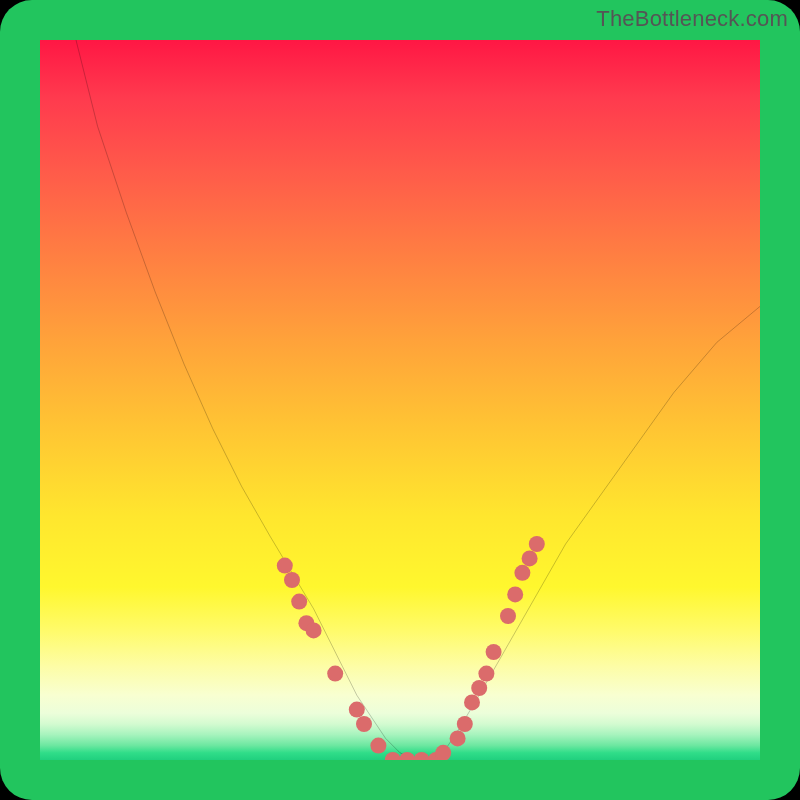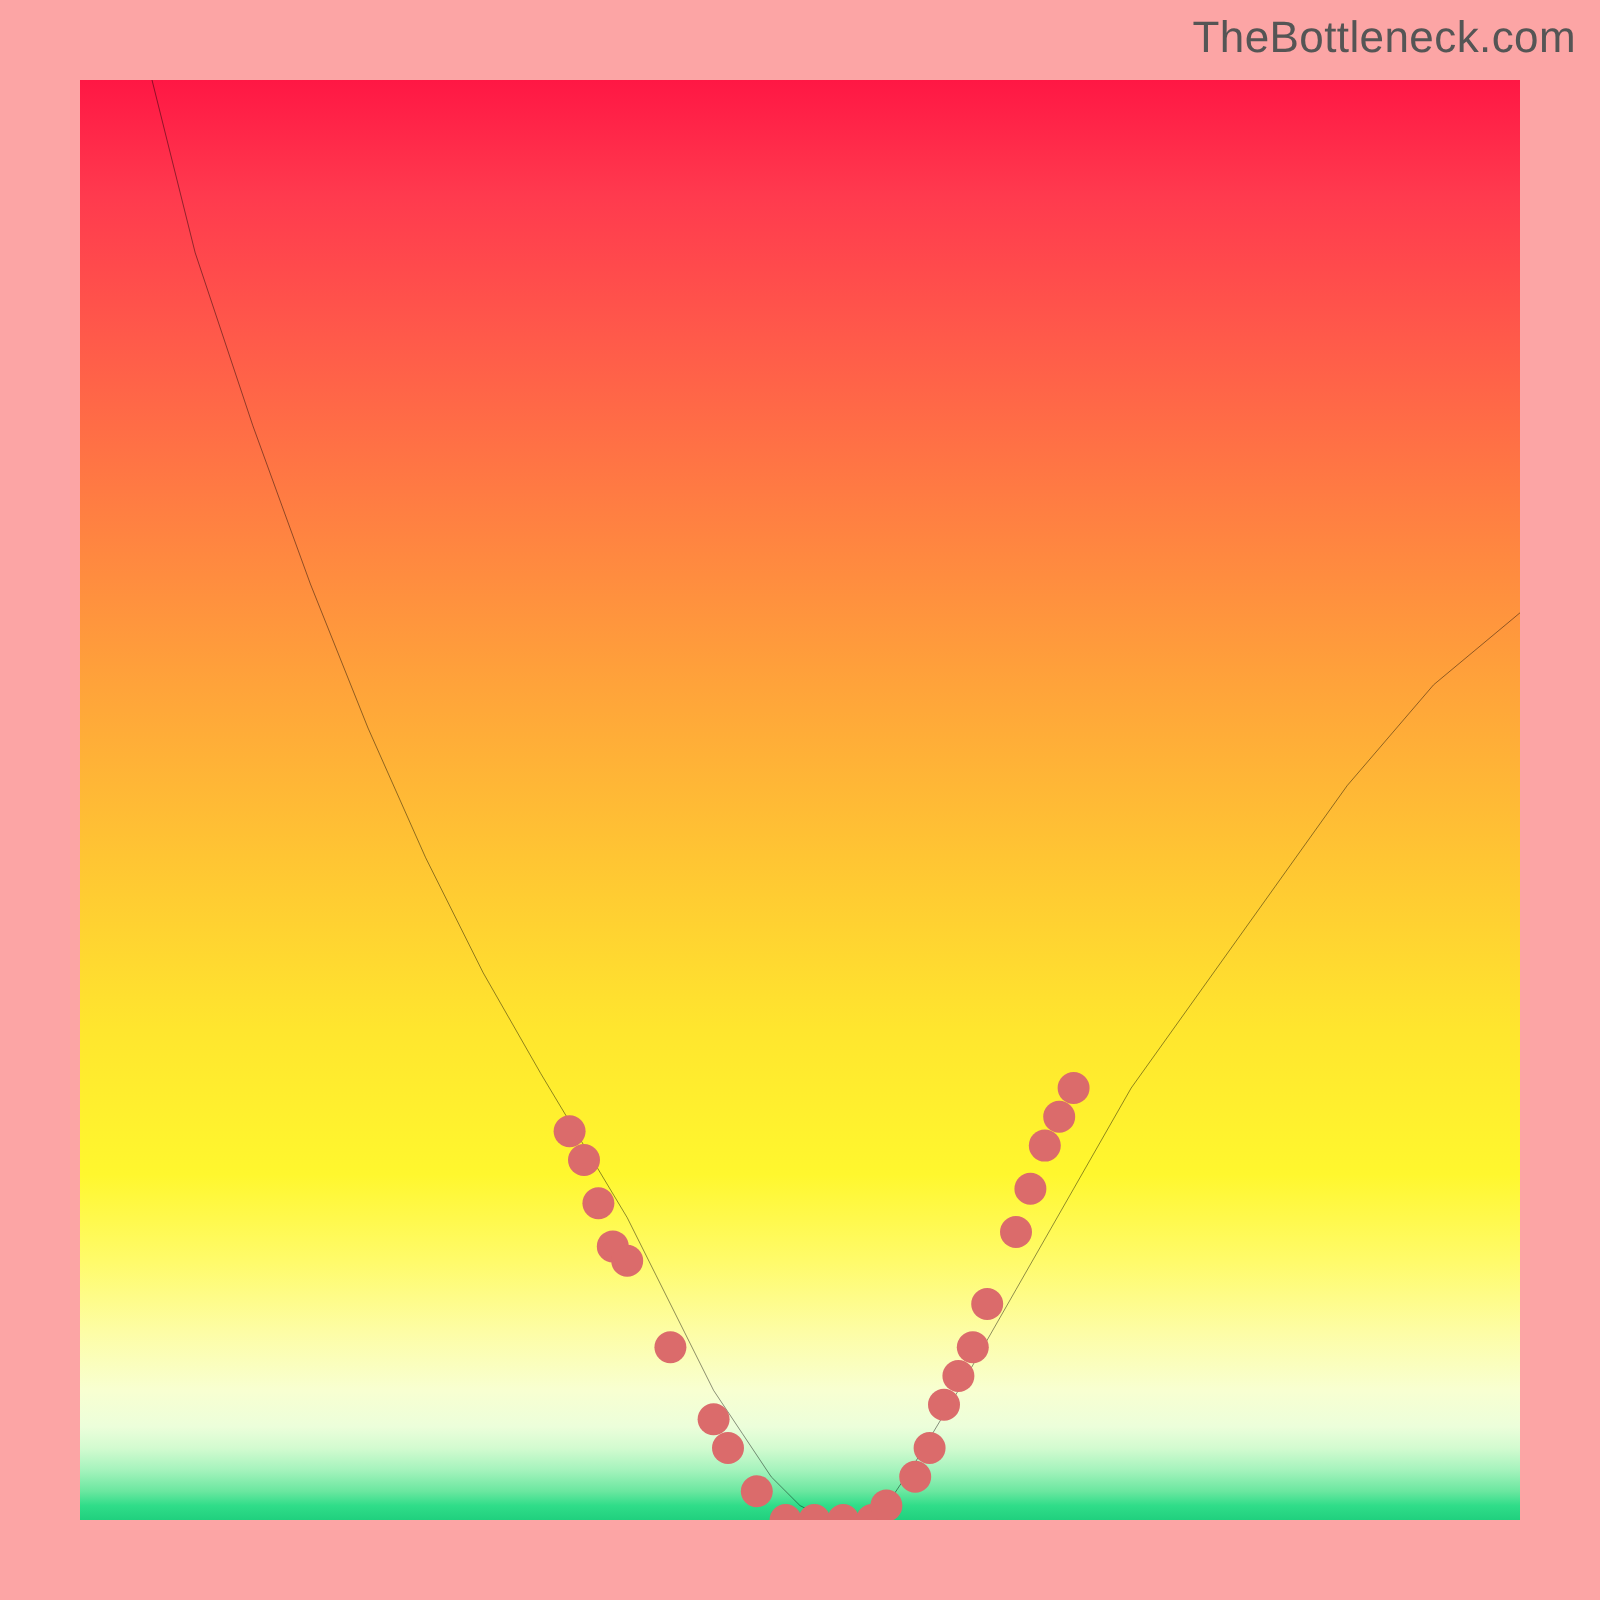--- a/index.html
+++ b/index.html
@@ -8,21 +8,22 @@
     width: 800px;
     height: 800px;
     overflow: hidden;
     background: #000;
     font-family: Arial, Helvetica, sans-serif;
   }
   .outer {
     position: relative;
     width: 800px;
     height: 800px;
-    background: #fca5a5;
+    background: #22c55e;
+    border-radius: 32px;
   }
   .watermark {
     position: absolute;
     top: 6px;
     right: 12px;
     color: #555;
     font-size: 22px;
     font-weight: 500;
     letter-spacing: 0.2px;
     z-index: 5;

